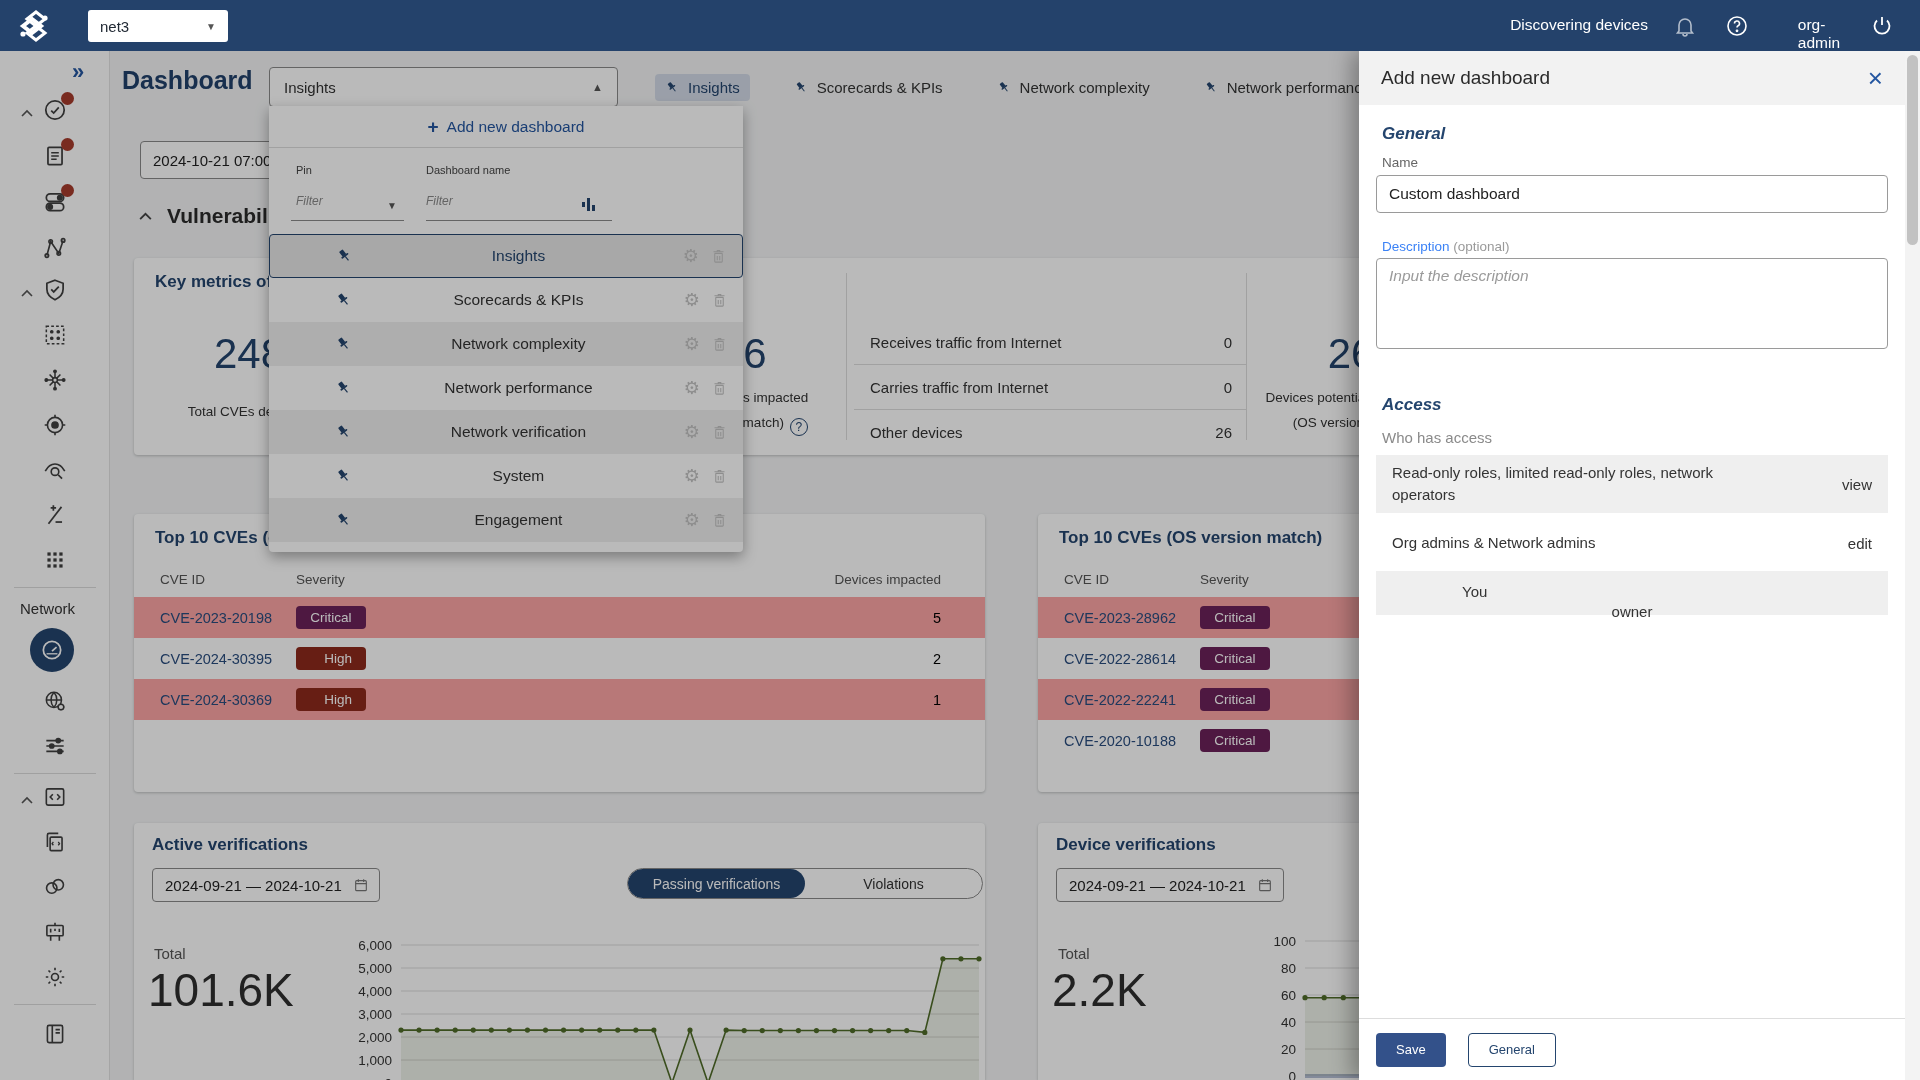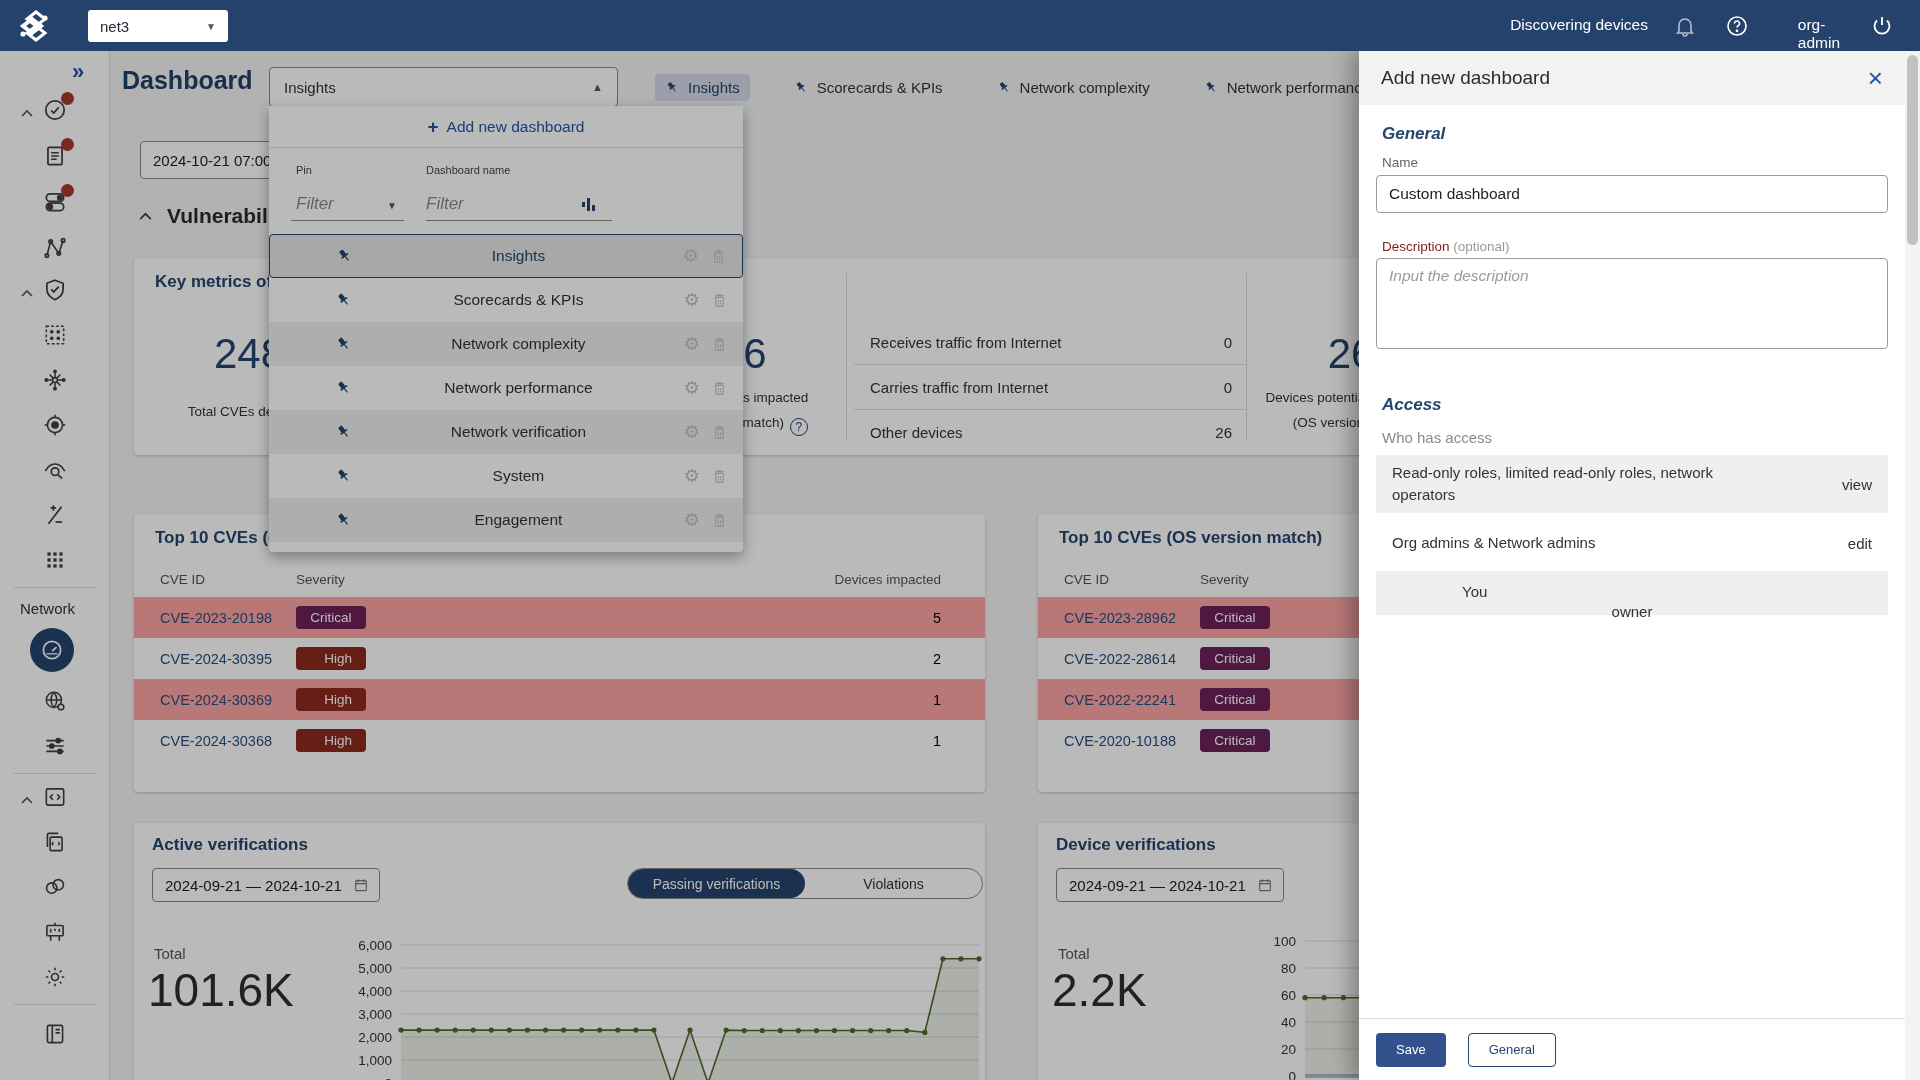--- a/index.html
+++ b/index.html
@@ -80,21 +80,21 @@
   svg.chart { position:absolute; overflow:visible; }
 
   
   .dd-panel { position:absolute; left:269px; top:106px; width:474px; background:#fff; border-radius:0 0 4px 4px;
     box-shadow:0 5px 14px rgba(0,0,0,0.35); z-index:10; padding-bottom:10px; }
   .dd-add { height:42px; display:flex; align-items:center; justify-content:center; gap:8px; color:#2456a0;
     font-size:15.5px; font-weight:500; border-bottom:1px solid #ddd; cursor:pointer; }
   .dd-add .plus { font-size:19px; font-weight:bold; }
   .dd-cols { position:relative; height:86px; }
   .dd-col-lb { position:absolute; top:16px; font-size:11px; color:#444; }
-  .dd-filter { position:absolute; top:46px; font-size:17px; font-style:italic; color:#8a8a8a; }
+  .dd-filter { position:absolute; top:46px; font-size:12px; font-style:italic; color:#8a8a8a; }
   .dd-underline { position:absolute; top:72px; height:1px; background:#8a8a8a; }
   .dd-row { height:44px; display:flex; align-items:center; cursor:pointer; }
   .dd-row.zebra { background:#efefef; }
   .dd-row.selected { background:#e7e7e7; border:1px solid #24456e; border-radius:4px; }
   .dd-row .pin { margin-left:66px; }
   .dd-row .nm { flex:1; text-align:center; font-size:15.5px; color:#333; }
   .dd-row.selected .nm { color:#24456e; }
   .dd-row .gear { color:#c2c2c2; font-size:18px; margin-right:12px; cursor:pointer; line-height:1; }
   .dd-row .trash { margin-right:16px; cursor:pointer; }
 
@@ -479,25 +479,20 @@
         <td><span class="sev" data-sev="Critical">Critical</span></td>
         <td class="col-imp">5</td>
       </tr>
       <tr>
         <td class="col-id"><span class="cve-id">CVE-2024-30395</span></td>
         <td><span class="sev" data-sev="High">High</span></td>
         <td class="col-imp">2</td>
       </tr>
       <tr class="zebra">
         <td class="col-id"><span class="cve-id">CVE-2024-30369</span></td>
-        <td><span class="sev" data-sev="High">High</span></td>
-        <td class="col-imp">1</td>
-      </tr>
-      <tr>
-        <td class="col-id"><span class="cve-id">CVE-2024-30368</span></td>
         <td><span class="sev" data-sev="High">High</span></td>
         <td class="col-imp">1</td>
       </tr>
     </tbody>
       </table>
   </div>
 
   <div class="card" style="left:1038px; top:514px; width:852px; height:278px;">
     <div class="card-title">Top 10 CVEs (OS version match)</div>
     <table class="cve">
@@ -789,21 +784,21 @@
 
   <div class="drawer">
     <div class="dr-head">
       <span class="t">Add new dashboard</span>
       <span class="dr-close">×</span>
     </div>
     <div class="dr-sec" style="top:73px;">General</div>
     <div class="dr-lbl" style="top:104px;">Name</div>
     <input class="dr-input" style="top: 124px;" value="Custom dashboard">
     <div class="dr-lbl" style="top:188px;">
-      <span style="color:#7f1d1d;">Description</span> <span style="color:#9a9a9a;">(optional)</span>
+      <span style="color:#3b82f6;">Description</span> <span style="color:#9a9a9a;">(optional)</span>
     </div>
     <textarea class="dr-ta" placeholder="Input the description" style=""></textarea>
 
     <div class="dr-sec" style="top:344px;">Access</div>
     <div class="dr-lbl" style="top:378px; font-size:15px; color:#8a8a8a;">Who has access</div>
 
     <div class="acc-row zebra" style="top:404px; height:58px;">
       <span class="who">Read-only roles, limited read-only roles, network operators</span>
       <span>view</span>
     </div>

